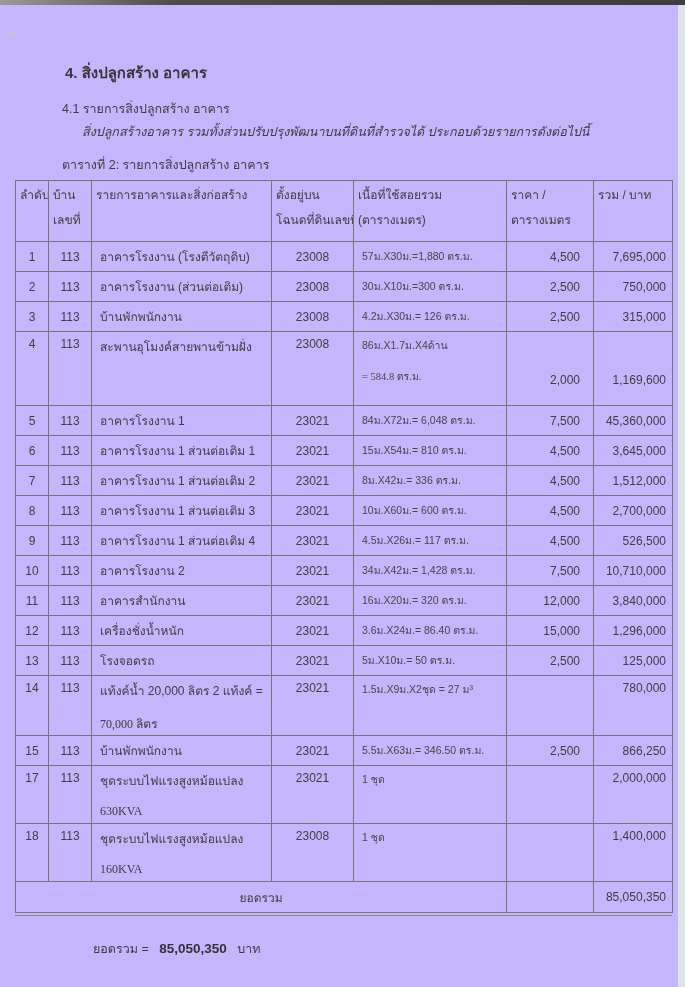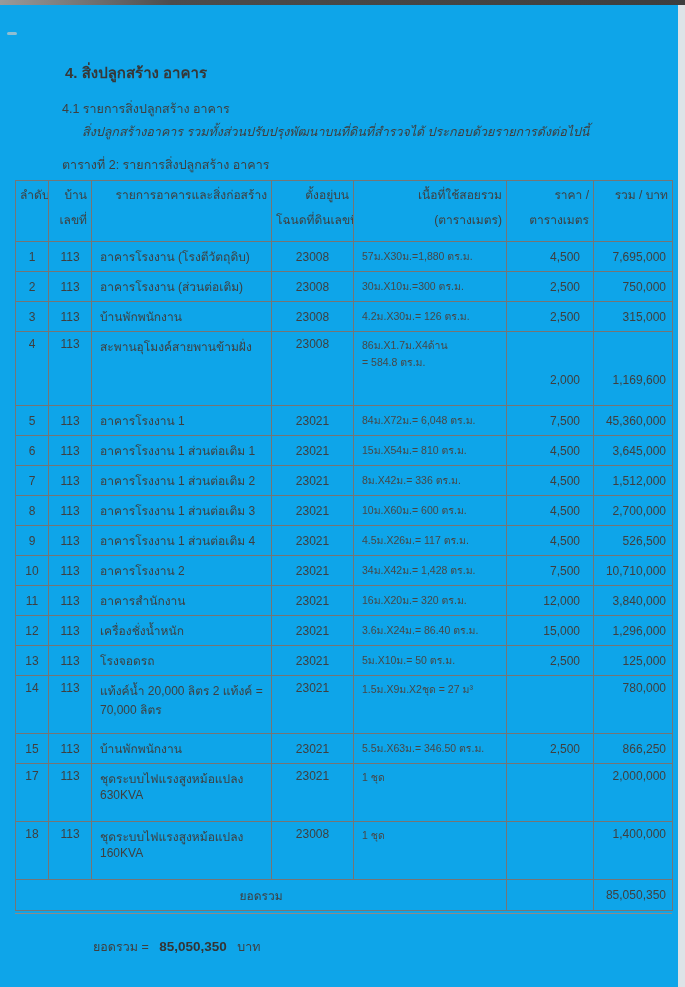--- a/index.html
+++ b/index.html
@@ -6,21 +6,21 @@
   body{
     width:685px;height:987px;
     background:#f6f6f4;
     font-family:"Liberation Sans", sans-serif;
     color:#3f3f3f;
     position:relative;
     overflow:hidden;
   }
   .page{
     position:absolute;inset:0;
-    background:#0ea5e9;
+    background:#c4b5fd;
   }
   .scan-top{
     position:absolute;top:0;left:0;right:0;height:5px;
     background:linear-gradient(90deg,#9a9a9a 0%,#4c4c4c 25%,#3e3e3e 100%);
   }
   .scan-right{
     position:absolute;top:5px;right:0;bottom:0;width:7px;
     background:#dde3e7;
   }
   .scan-smudge{
@@ -53,28 +53,28 @@
     font-size:12px;color:#3f3f3f;
   }
   th,td{
     border:1px solid #757575;
     padding:2px 4px;
     overflow:hidden;white-space:nowrap;
   }
   thead th{
     height:52px;
     font-weight:normal;font-size:12px;
-    text-align:right;vertical-align:top;
+    text-align:left;vertical-align:top;
     padding-top:6px;
   }
   thead .l1{line-height:16px;}
   thead .l2{line-height:16px;margin-top:9px;}
   tbody td{height:25px;vertical-align:middle;}
   tr.tall td{height:50px;vertical-align:top;padding-top:5px;}
-  tr.tall .line2{margin-top:0;}
+  tr.tall .line2{margin-top:14px;font-family:Liberation Serif, serif;}
   tr.tall.num-bottom td.c-price,
   tr.tall.num-bottom td.c-total{vertical-align:bottom;padding-bottom:18px;}
   td.c-no,td.c-house,td.c-deed{text-align:center;}
   td.c-desc{text-align:left;padding-left:8px;}
   td.c-area{text-align:left;padding-left:8px;font-size:10.5px;color:#474747;}
   td.c-price{text-align:right;padding-right:13px;}
   td.c-total{text-align:right;padding-right:6px;}
   tfoot td{height:26px;text-align:center;vertical-align:middle;}
   tfoot td.c-total{text-align:right;padding-right:6px;}
   .bottom-rule{

